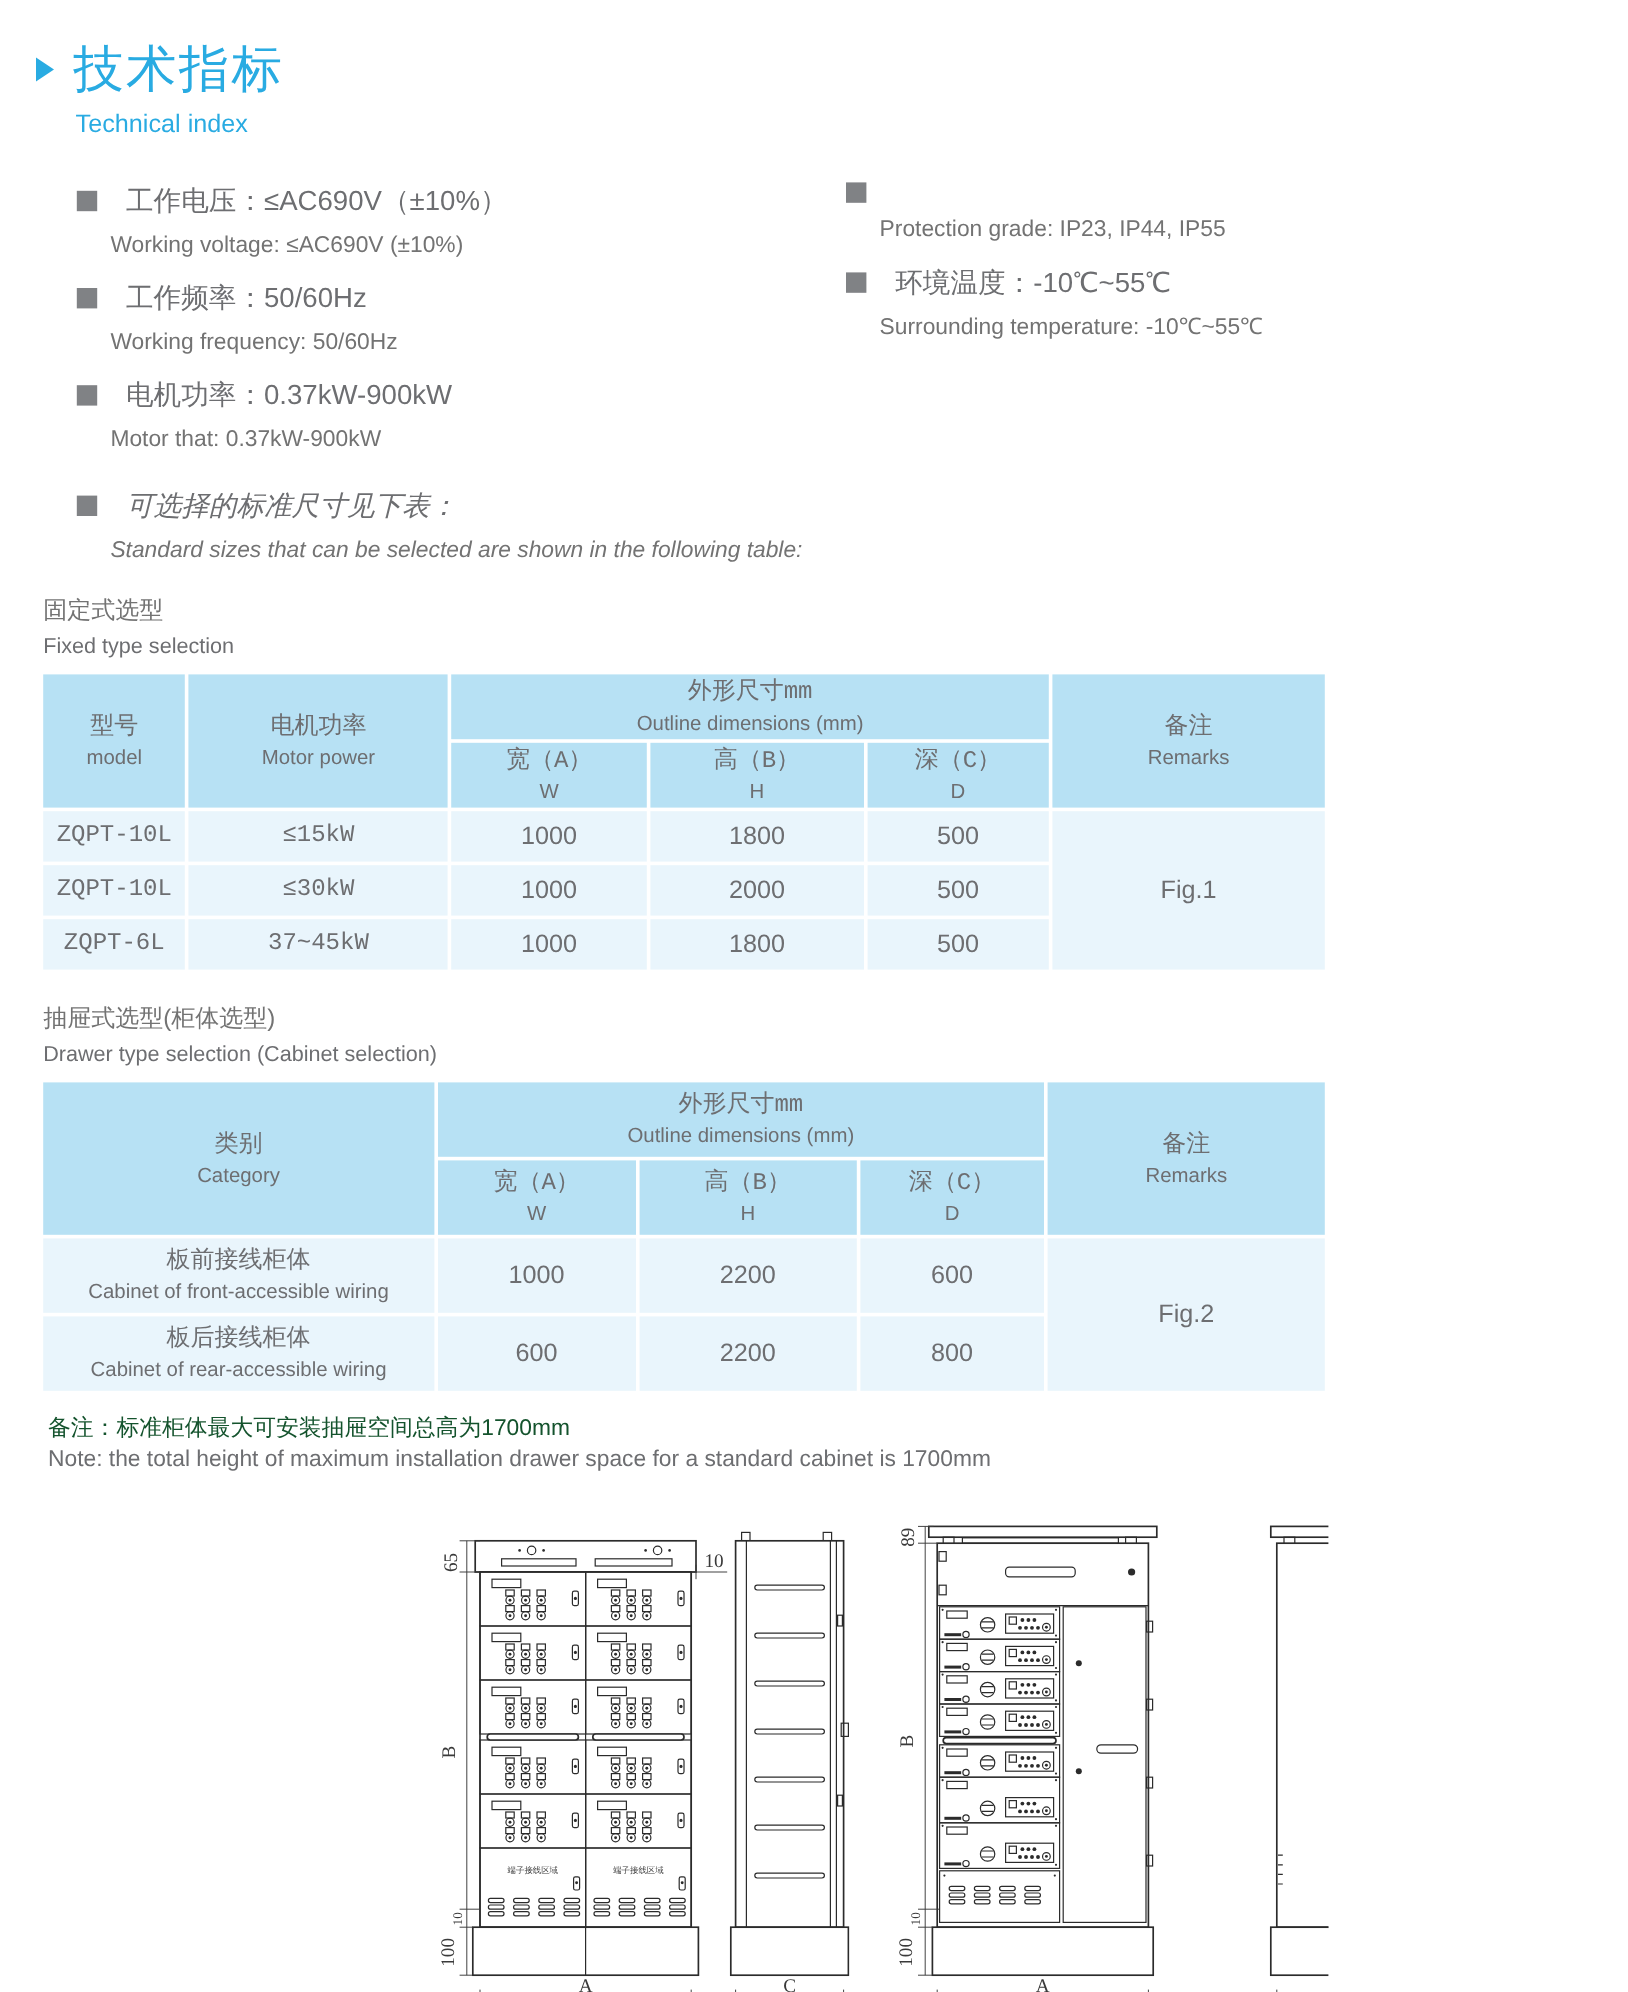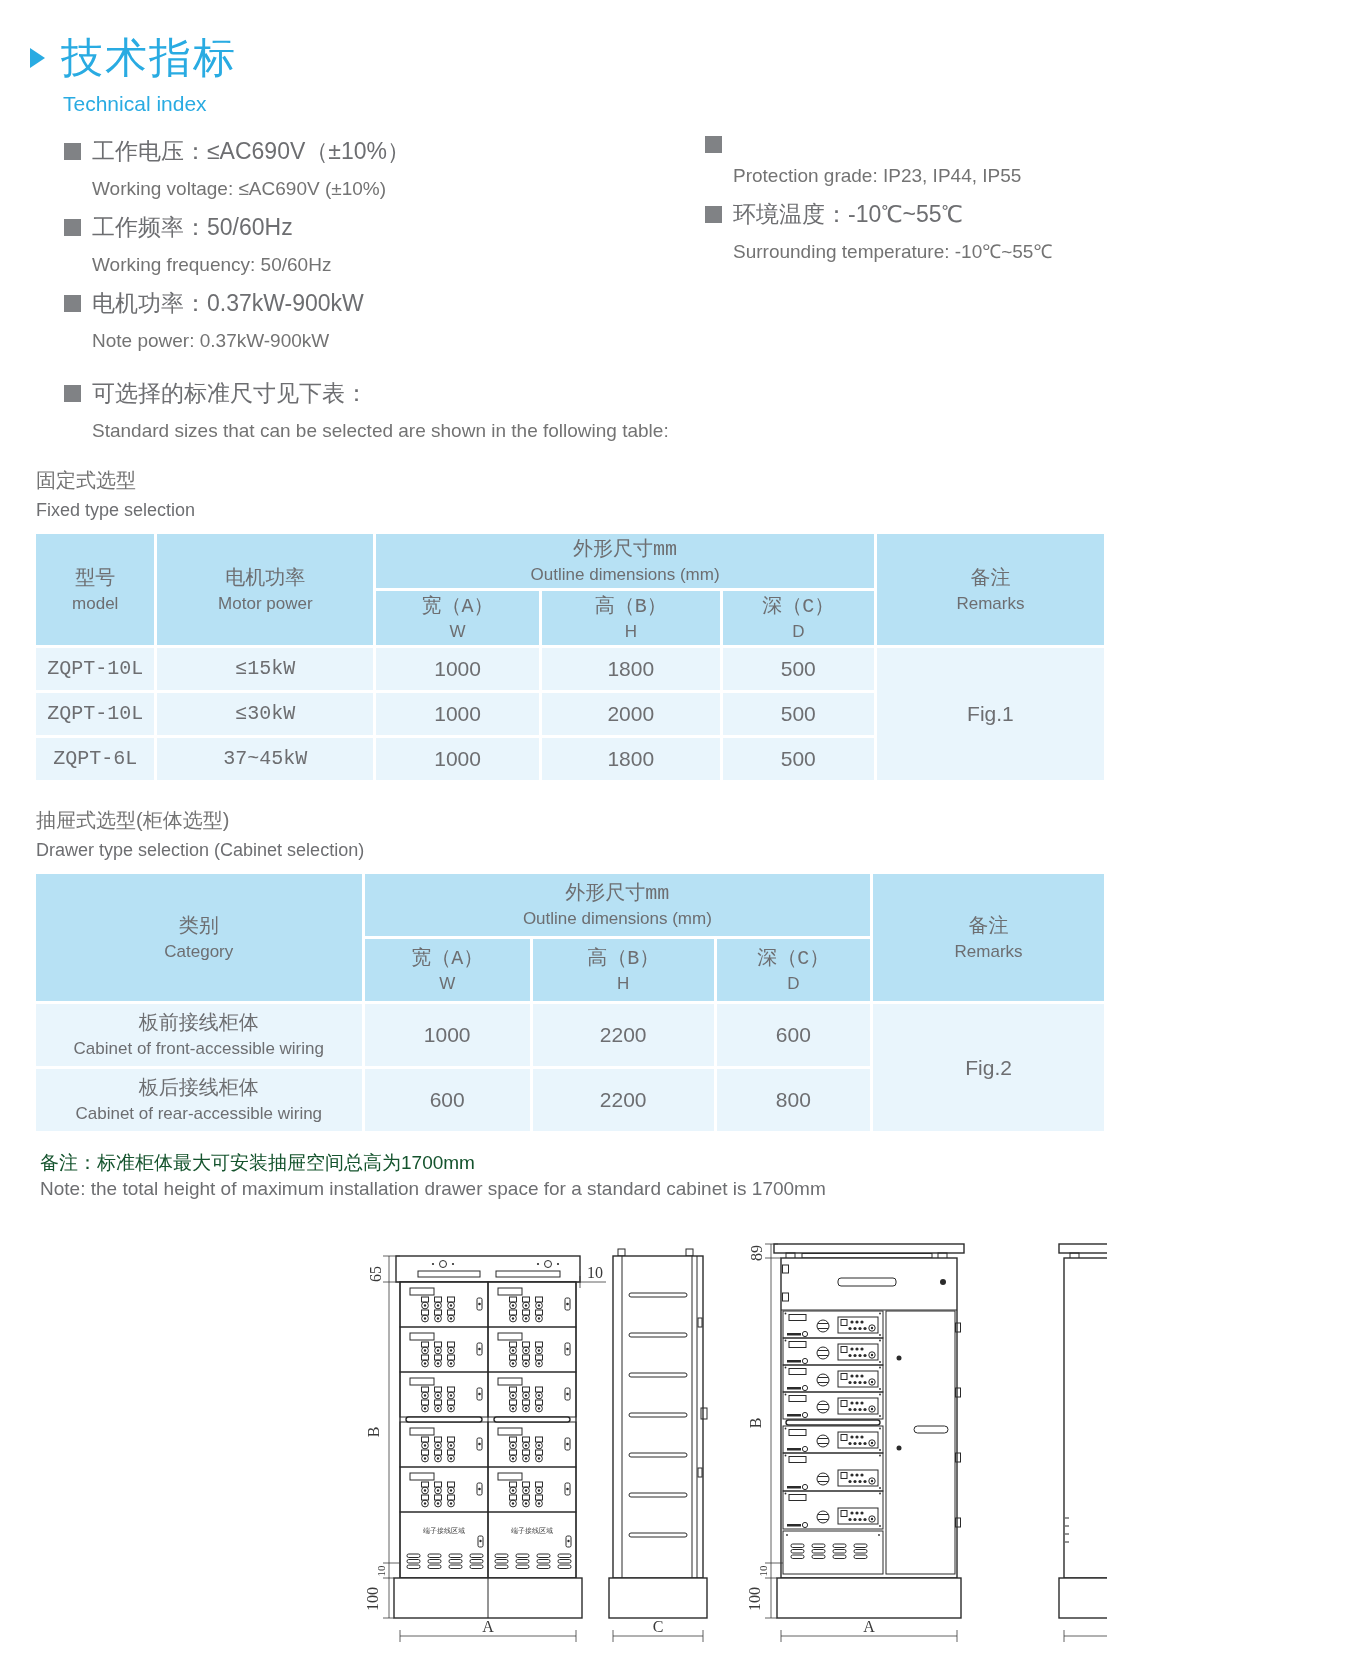--- a/index.html
+++ b/index.html
@@ -10,24 +10,24 @@
   .hdr { padding:30px 0 0 30px; }
   .title-row { display:flex; align-items:center; gap:16px; }
   .tri { width:0; height:0; border-left:15px solid #29abe2; border-top:10px solid transparent; border-bottom:10px solid transparent; }
   .title-zh { font-size:42px; font-weight:400; color:#29abe2; letter-spacing:2px; }
   .title-en { margin:6px 0 0 33px; font-size:21px; color:#29abe2; }
 
   
   .specs { margin:20px 0 0 64px; }
   .specs-grid { display:grid; grid-template-columns:641px auto; }
   .spec-group { margin-bottom:11px; }
-  .spec-zh { display:flex; align-items:center; gap:11px; font-size:23px; color:#6d6e71; line-height:30px; margin-bottom:11px; }
+  .spec-zh { display:flex; align-items:center; gap:24px; font-size:23px; color:#6d6e71; line-height:30px; margin-bottom:11px;margin-top:16px; }
   .bullet { flex:0 0 auto; width:17px; height:17px; background:#808285; }
   .spec-en { margin-left:28px; font-size:19px; color:#737373; line-height:24px; }
-  .intro-group { margin-top:14px; }
+  .intro-group { margin-top:14px;font-style:italic; }
 
   
   .tbl-title-zh { margin:24px 0 0 36px; font-size:20px; color:#737373; }
   .tbl-title-en { margin:6px 0 0 36px; font-size:18px; color:#6d6e71; }
   table { margin:10px 0 0 33px; border-collapse:separate; border-spacing:3px; table-layout:fixed; }
   td { text-align:center; vertical-align:middle; color:#6d6e71; padding:2px; }
   td.hd { background:#b7e1f4; }
   td.bd { background:#e9f5fc; }
   .cell-zh { font-size:20px; line-height:1.4;font-family:Liberation Mono, monospace; }
   .cell-en { font-size:17px; line-height:1.3; }
@@ -81,21 +81,21 @@
               <span class="bullet"></span>
               <span>工作频率：50/60Hz</span>
             </div>
           <div class="spec-en">Working frequency: 50/60Hz</div>
         </div>
         <div class="spec-group">
           <div class="spec-zh">
               <span class="bullet"></span>
               <span>电机功率：0.37kW-900kW</span>
             </div>
-          <div class="spec-en">Note power: 0.37kW-900kW</div>
+          <div class="spec-en">Motor that: 0.37kW-900kW</div>
         </div>
       </div>
       <div>
         <div class="spec-group">
           <div class="spec-zh">
               <span class="bullet"></span>
             </div>
           <div class="spec-en">Protection grade: IP23, IP44, IP55</div>
         </div>
         <div class="spec-group">

